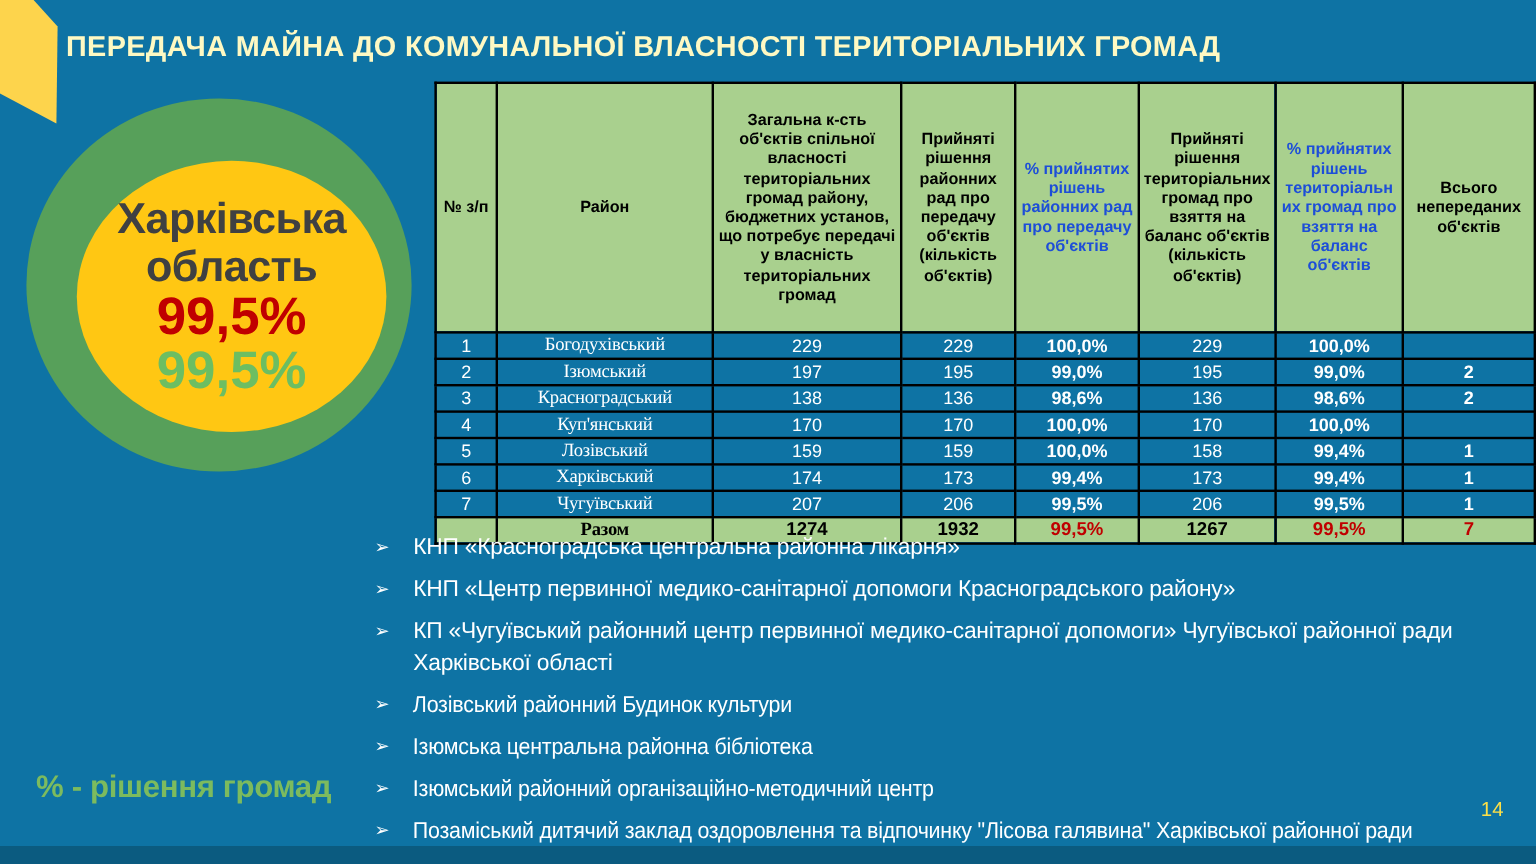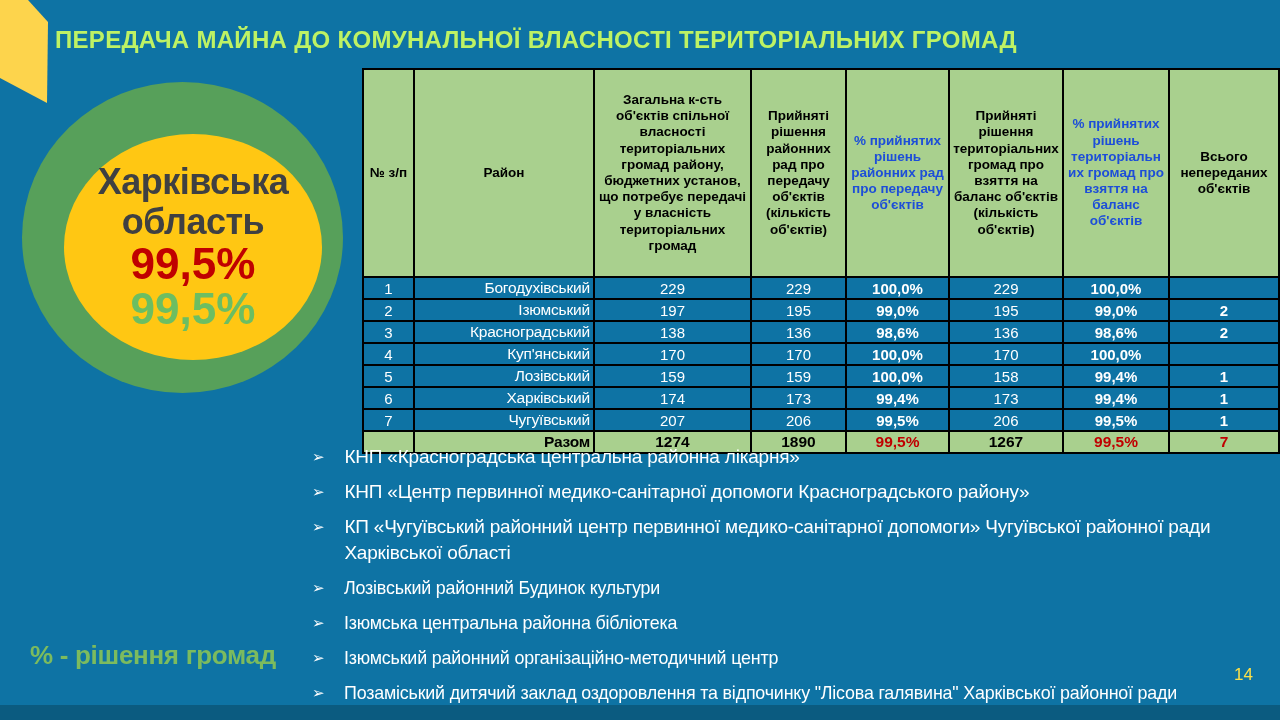--- a/index.html
+++ b/index.html
@@ -4,40 +4,40 @@
 <style>
   html,body{margin:0;padding:0;}
   body{width:1280px;height:720px;overflow:hidden;font-family:"Liberation Sans",sans-serif;}
   .slide{position:relative;width:1280px;height:720px;background:#0e73a4;overflow:hidden;}
 
   .footer-strip{position:absolute;left:0;bottom:0;width:1280px;height:15px;background:#0b5b80;}
 
   .ribbon{position:absolute;left:0;top:0;width:50px;height:115px;}
 
   .slide-title{position:absolute;left:55px;top:26px;width:1100px;
-    color:#bef264;font-size:24px;font-weight:bold;letter-spacing:.3px;white-space:nowrap;}
+    color:#fef9c3;font-size:24px;font-weight:bold;letter-spacing:.3px;white-space:nowrap;}
 
   
   .ring{position:absolute;left:22px;top:82px;width:321px;height:311px;background:#57a05a;border-radius:50%;}
   .ring-inner{position:absolute;left:42px;top:52px;width:258px;height:226px;background:#ffc713;border-radius:50%;
     display:flex;flex-direction:column;align-items:center;justify-content:center;text-align:center;}
   .region-name{color:#3f4042;font-size:36px;font-weight:bold;line-height:1.12;letter-spacing:-.5px;}
   .pct-red{color:#c00000;font-size:44px;font-weight:bold;line-height:1.02;}
   .pct-green{color:#6cbe62;font-size:44px;font-weight:bold;line-height:1.02;}
 
   
   .tbl-wrap{position:absolute;left:362px;top:68px;}
   table.tbl{border-collapse:collapse;table-layout:fixed;width:916px;}
   .tbl th,.tbl td{border:2px solid #000;padding:0 3px;overflow:hidden;}
   .tbl th{background:#a9d08e;color:#000;font-weight:bold;font-size:13.5px;line-height:1.2;
     text-align:center;vertical-align:middle;word-break:break-word;margin-left:20px;}
   .tbl th.red{color:#1d4ed8;}
   .tbl tr.hdr{height:208px;}
   .tbl td{color:#fff;font-size:15px;height:20px;text-align:center;vertical-align:middle;line-height:1;}
-  .tbl td.c-district{text-align:right;font-size:15.5px;letter-spacing:-.2px;}
+  .tbl td.c-district{text-align:center;font-size:15.5px;letter-spacing:-.2px;font-family:Liberation Serif, serif;}
   .tbl td.c-pct,.tbl td.c-left{font-weight:bold;}
   .tbl tr.total td{background:#a9d08e;color:#000;font-weight:bold;font-size:15.5px;}
   .tbl tr.total td.c-pct,.tbl tr.total td.c-left{color:#c00000;}
 
   
   .bullets{position:absolute;left:312px;top:444px;width:966px;margin:0;padding:0;list-style:none;}
   .bullets li{display:flex;gap:20px;margin-bottom:9px;color:#fff;font-size:19px;line-height:26px;letter-spacing:-.2px;}
   .bullets li .marker{flex:0 0 auto;font-size:15px;line-height:26px;}
   .bullets li:nth-child(n+4) .txt{transform:scaleX(.94);transform-origin:0 50%;white-space:nowrap;}
   .bullets li:nth-child(3) .txt,.bullets li:nth-child(7) .txt{white-space:normal;}
@@ -162,21 +162,21 @@
             <td class="c-val">206</td>
             <td class="c-pct">99,5%</td>
             <td class="c-val">206</td>
             <td class="c-pct">99,5%</td>
             <td class="c-left">1</td>
           </tr>
           <tr class="total">
             <td class="c-num"></td>
             <td class="c-district">Разом</td>
             <td class="c-val">1274</td>
-            <td class="c-val">1890</td>
+            <td class="c-val">1932</td>
             <td class="c-pct">99,5%</td>
             <td class="c-val">1267</td>
             <td class="c-pct">99,5%</td>
             <td class="c-left">7</td>
           </tr>
         </tbody>
     </table>
   </div>
 
   <ul class="bullets" id="bullets">

